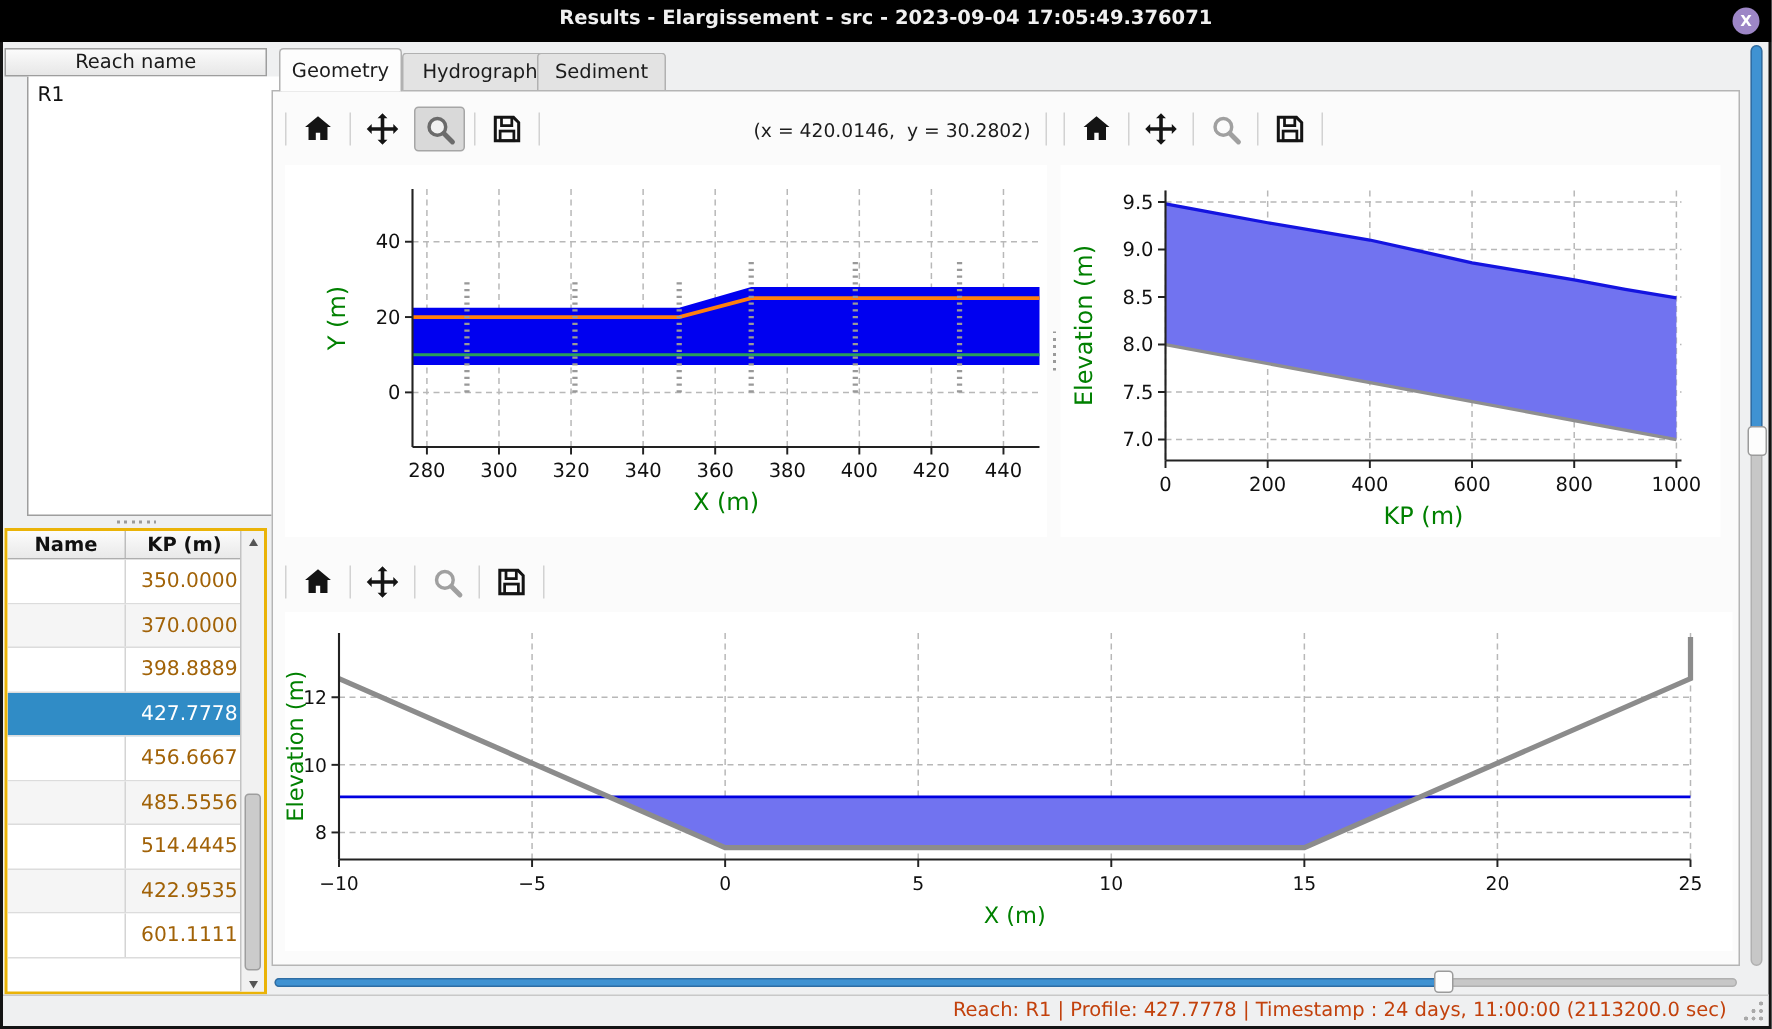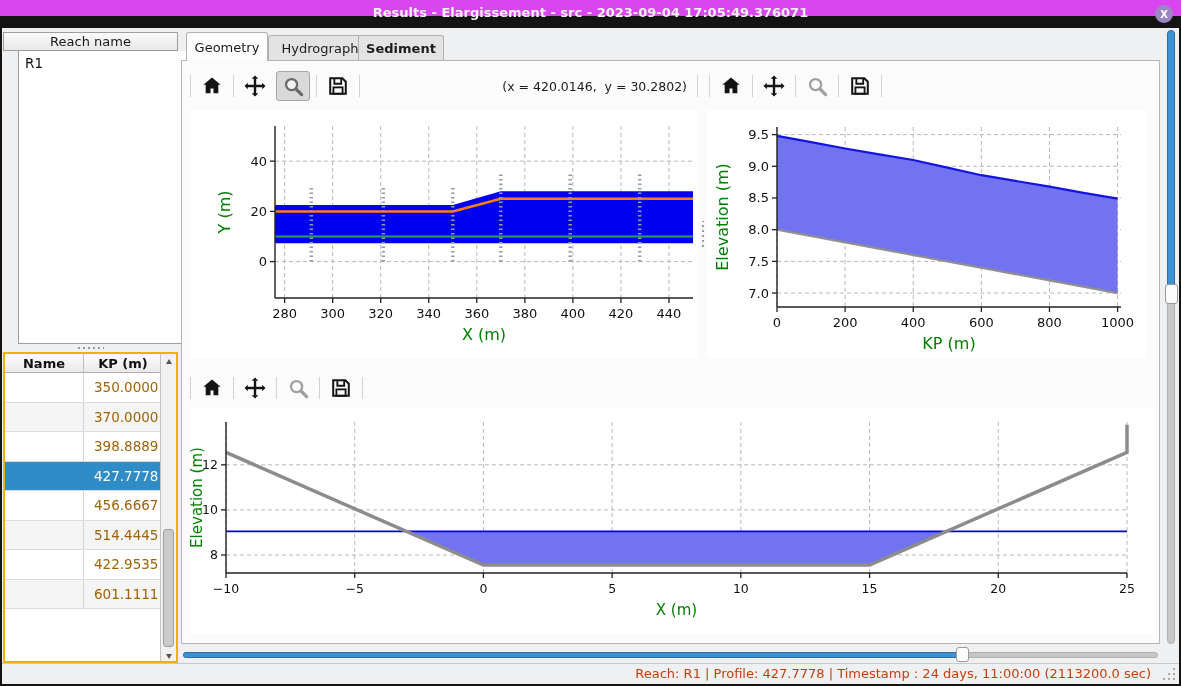--- a/index.html
+++ b/index.html
@@ -1,19 +1,19 @@
 <!DOCTYPE html>
 <html><head>
 <meta charset="utf-8">
 <style>
   html,body{margin:0;padding:0;background:#444;}
   .window{position:relative;width:1181px;height:686px;background:#141414;overflow:hidden;
           font-family:"DejaVu Sans","Liberation Sans",sans-serif;-webkit-font-smoothing:antialiased;}
   
-  .titlebar{position:absolute;left:0;top:0;width:1181px;height:16px;background:#d946ef;}
+  .titlebar{position:absolute;left:0;top:0;width:1181px;height:28px;background:#000000;}
   .title{position:absolute;left:0;right:0;top:5px;text-align:center;color:#f0f0f0;font-size:13px;font-weight:600;}
   .close-btn{position:absolute;right:8px;top:5px;width:18px;height:18px;border-radius:50%;background:#9d86c6;
              display:flex;align-items:center;justify-content:center;color:#fff;font-size:10px;font-weight:700;cursor:pointer;}
   
   .content-bg{position:absolute;left:2px;top:28px;width:1177px;height:656px;background:#eff0f1;}
   
   .reach-header{position:absolute;left:3px;top:32px;width:175px;height:19px;box-sizing:border-box;
     background:linear-gradient(#fbfbfb,#e7e7e7);border:1px solid #9e9e9e;
     display:flex;align-items:center;justify-content:center;font-size:13px;color:#1a1a1a;}
   .reach-list{position:absolute;left:18px;top:51px;width:175px;height:293px;box-sizing:border-box;background:#fff;border:1px solid #9e9e9e;border-top:none;}
@@ -39,21 +39,21 @@
   .sb-up,.sb-down{position:absolute;left:0;width:15px;height:14px;display:flex;align-items:center;justify-content:center;}
   .sb-up{top:0;} .sb-down{bottom:0;}
   .arr-up{width:0;height:0;border-left:3.5px solid transparent;border-right:3.5px solid transparent;border-bottom:5px solid #555;}
   .arr-down{width:0;height:0;border-left:3.5px solid transparent;border-right:3.5px solid transparent;border-top:5px solid #555;}
   .sb-thumb{position:absolute;left:1.5px;top:175px;width:11px;height:118px;background:#cbcbcb;border:1px solid #9e9e9e;border-radius:3px;box-sizing:border-box;}
   
   .tab{position:absolute;box-sizing:border-box;display:flex;align-items:center;justify-content:center;
        font-size:13px;color:#1c1c1c;border:1px solid #b1b1b1;border-bottom:none;border-radius:3px 3px 0 0;cursor:pointer;}
   .tab.active{left:186px;top:32px;width:82px;height:29px;background:#fdfdfd;z-index:3;}
   .tab.t2{left:268px;top:35px;width:104px;height:25px;background:#e3e3e3;}
-  .tab.t3{left:358px;top:35px;width:86px;height:25px;background:#e3e3e3;font-weight:bold;}
+  .tab.t3{left:358px;top:35px;width:86px;height:25px;background:#e3e3e3;}
   
   .tab-pane{position:absolute;left:181px;top:60px;width:979px;height:584px;box-sizing:border-box;background:#fbfbfb;border:1px solid #b5b5b5;}
   
   .toolbar{position:absolute;height:32px;display:flex;align-items:center;gap:6px;}
   .tb1{left:190px;top:70px;width:508px;}
   .tb2{left:709px;top:70px;width:436px;}
   .tb3{left:190px;top:372px;width:508px;}
   .tsep{width:1px;height:22px;background:#d2d2d2;}
   .tbtn{width:30px;height:28px;display:flex;align-items:center;justify-content:center;cursor:pointer;}
   .tbtn.pressed{background:#d9d9d9;border:1px solid #a6a6a6;border-radius:3px;width:34px;height:30px;box-sizing:border-box;}
@@ -127,20 +127,24 @@
           <div class="td-name"></div>
           <div class="td-kp">398.8889</div>
         </div>
       <div class="t-row selected">
           <div class="td-name"></div>
           <div class="td-kp">427.7778</div>
         </div>
       <div class="t-row">
           <div class="td-name"></div>
           <div class="td-kp">456.6667</div>
+        </div>
+      <div class="t-row">
+          <div class="td-name"></div>
+          <div class="td-kp">485.5556</div>
         </div>
       <div class="t-row">
           <div class="td-name"></div>
           <div class="td-kp">514.4445</div>
         </div>
       <div class="t-row">
           <div class="td-name"></div>
           <div class="td-kp">422.9535</div>
         </div>
       <div class="t-row">

